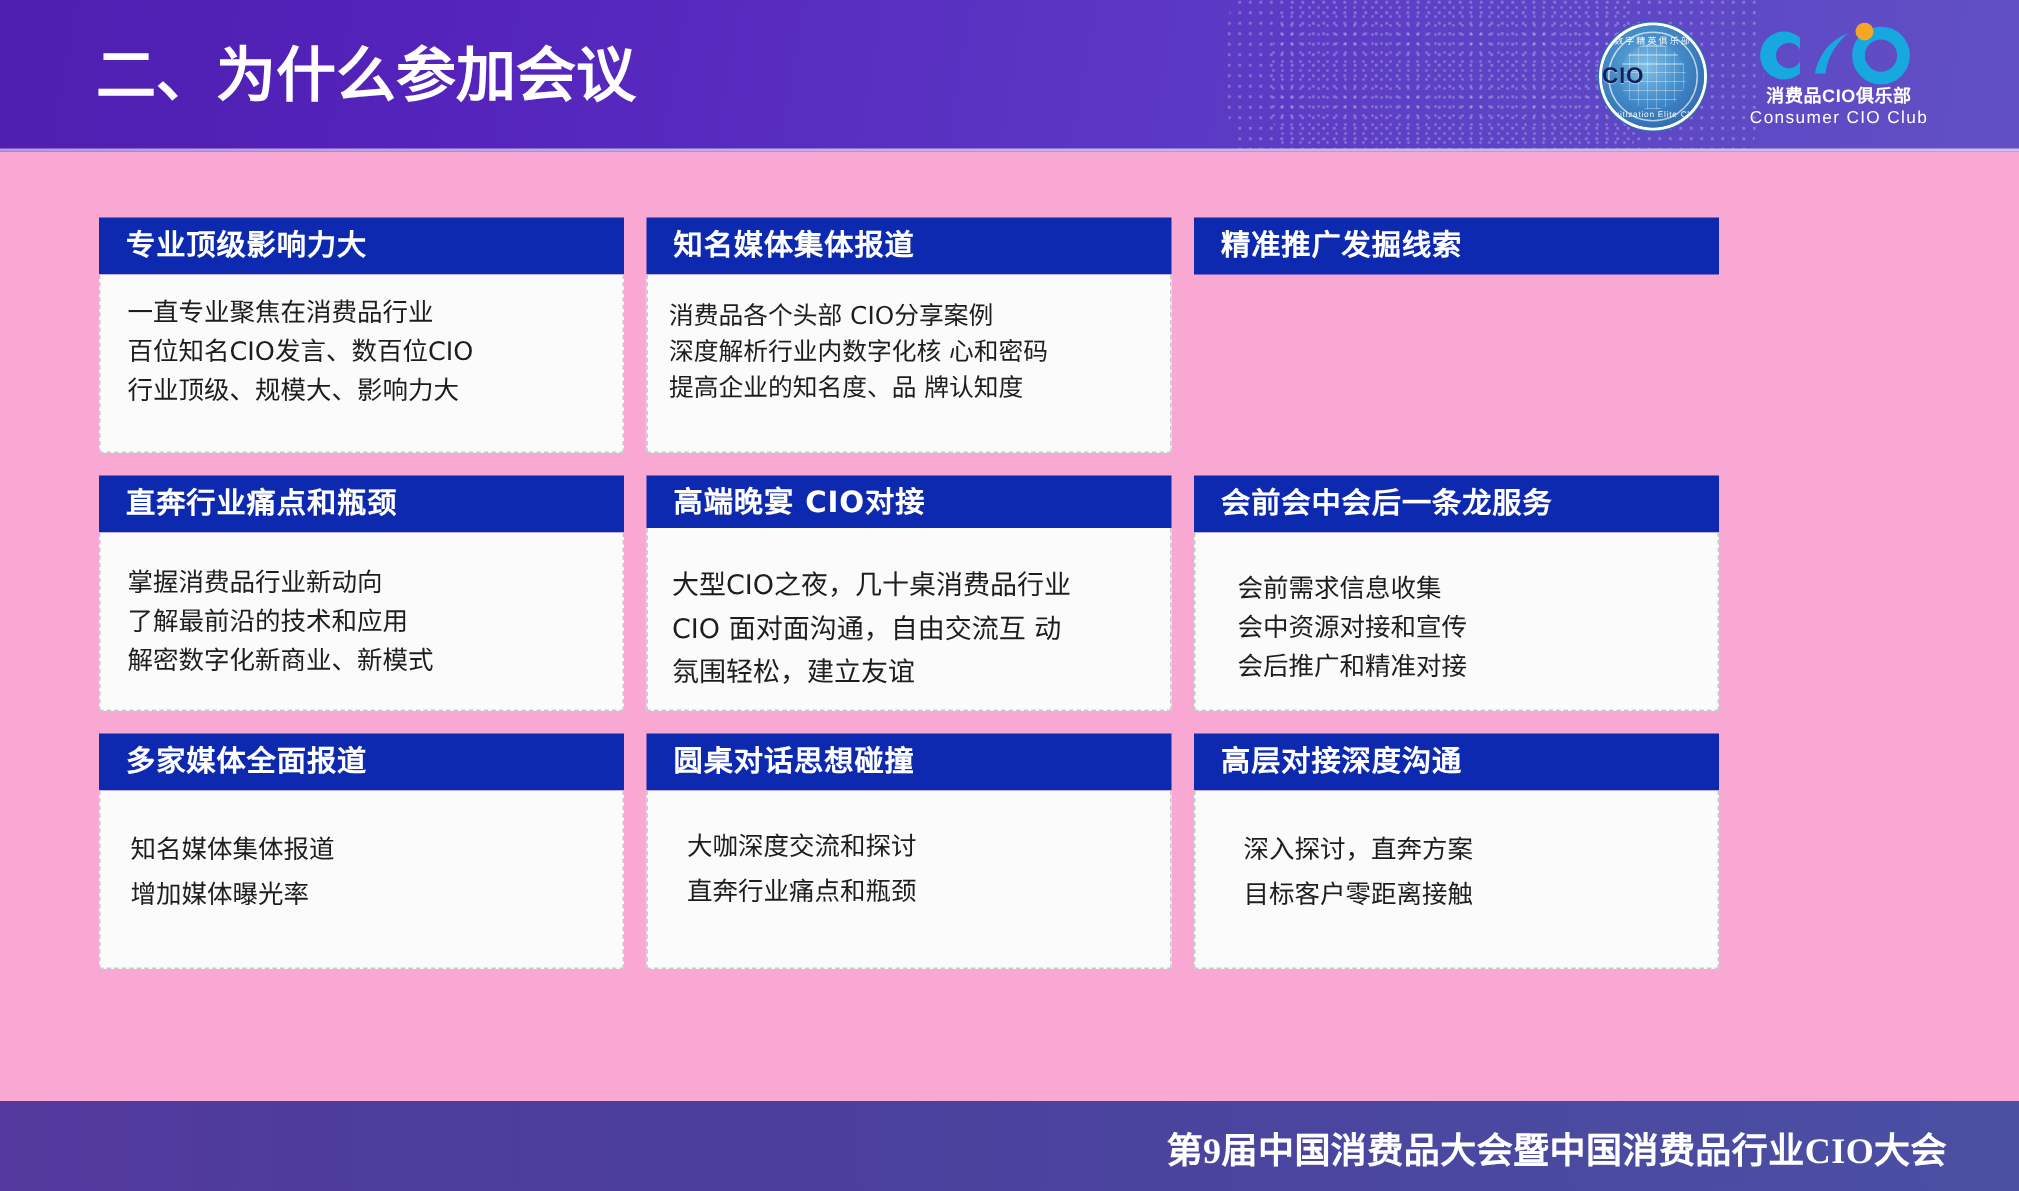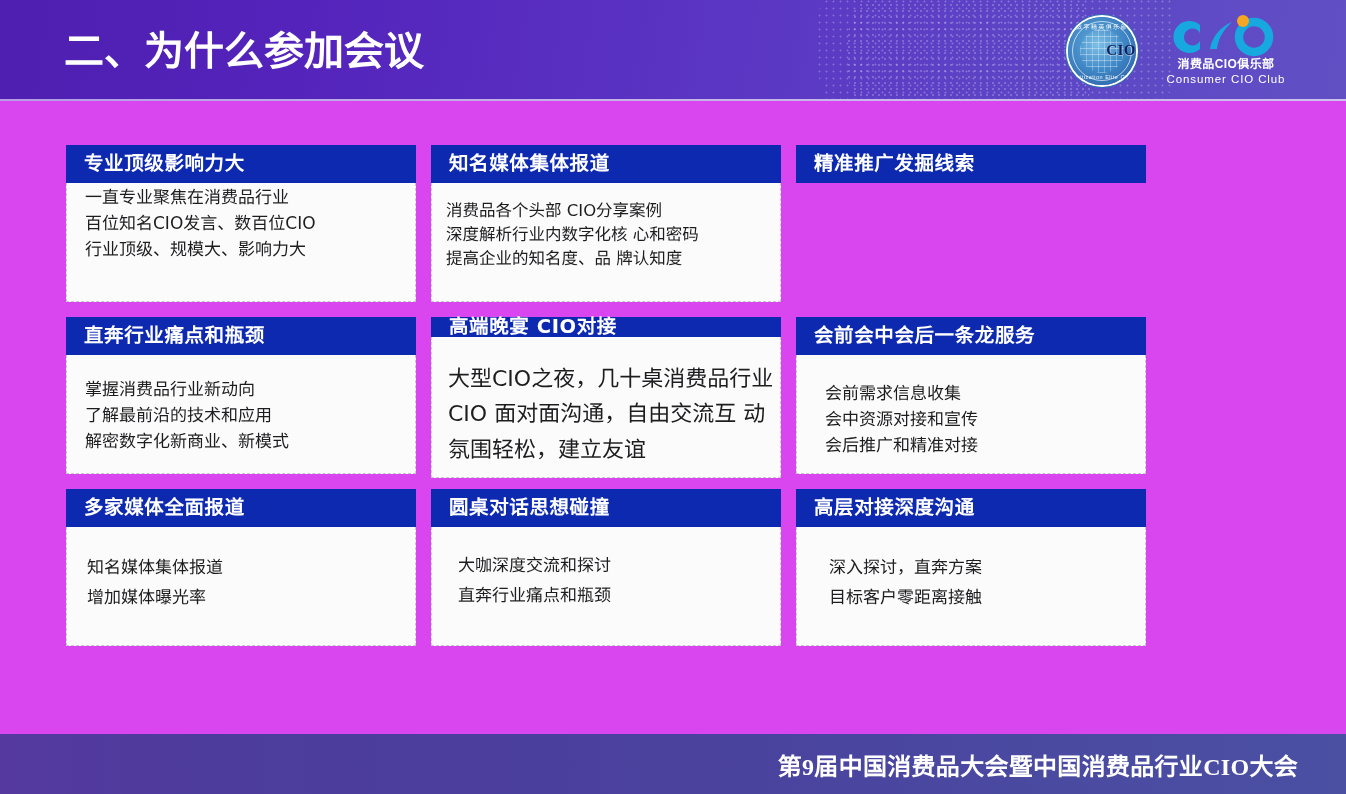--- a/index.html
+++ b/index.html
@@ -12,21 +12,21 @@
     height: 794px;
     overflow: hidden;
     background: #eff0f1;
     font-family: "Liberation Sans", "DejaVu Sans", sans-serif;
     -webkit-font-smoothing: antialiased;
   }
   .slide {
     position: relative;
     width: 1346px;
     height: 794px;
-    background: #d946ef;
+    background: #f9a8d4;
     overflow: hidden;
   }
 
   
   .header {
     position: absolute;
     left: 0; top: 0;
     width: 1346px;
     height: 101px;
     background: linear-gradient(100deg, #4e1fb0 0%, #5423bb 22%, #5b36c4 55%, #5d46c6 78%, #6150c4 100%);
@@ -114,26 +114,26 @@
     background:
       repeating-linear-gradient(0deg, rgba(255,255,255,0.35) 0 1px, rgba(255,255,255,0) 1px 6px),
       repeating-linear-gradient(90deg, rgba(255,255,255,0.28) 0 1px, rgba(255,255,255,0) 1px 6px),
       radial-gradient(circle at 40% 35%, #7fc0e5 0%, #3d86c6 70%);
   }
   .seal-cio {
     position: absolute;
     left: 0; right: 0;
     top: 50%;
     transform: translateY(-52%);
-    text-align: right;
+    text-align: left;
     font-size: 15px;
     font-weight: bold;
     letter-spacing: 0.5px;
     color: #10205c;
-    font-family: Liberation Serif, serif;
+    font-family: Liberation Sans, sans-serif;
     text-shadow: 0 1px 0 rgba(255,255,255,0.45);
   }
   .seal-arc-top {
     position: absolute;
     left: 0; right: 0; top: 5px;
     text-align: center;
     font-size: 6px;
     color: #ffffff;
     letter-spacing: 1.4px;
     opacity: 0.95;
@@ -226,32 +226,32 @@
     justify-content: flex-start;
   }
   .card-line {
     color: #1d1d1f;
     font-size: 17px;
     line-height: 1.52;
     white-space: nowrap;
     font-family: "DejaVu Sans", "Liberation Sans", sans-serif;
   }
   
-  .card--pad-a .card-body { padding-top: 2px; padding-left: 18px; }
+  .card--pad-a .card-body { padding-top: 14px; padding-left: 18px; }
   .card--pad-b .card-body { padding-left: 14px; }
   .card--pad-c .card-body { padding-top: 18px; padding-left: 26px; }
   .card--pad-d .card-body { padding-top: 22px; padding-left: 18px; }
   .card--pad-e .card-body { padding-top: 24px; padding-left: 16px; }
   .card--pad-f .card-body { padding-top: 26px; padding-left: 28px; }
   .card--pad-g .card-body { padding-top: 26px; padding-left: 20px; }
   .card--pad-h .card-body { padding-top: 24px; padding-left: 26px; }
   .card--pad-i .card-body { padding-top: 26px; padding-left: 32px; }
 
   .card--tight .card-line { font-size: 16.5px; line-height: 1.46; }
-  .card--roomy .card-line { font-size: 22px; line-height: 1.62; }
+  .card--roomy .card-line { font-size: 18px; line-height: 1.62; }
   .card--loose .card-line { line-height: 1.75; }
 
   
   .footer {
     position: absolute;
     left: 0;
     top: 734px;
     width: 1346px;
     height: 60px;
     background: linear-gradient(90deg, #55399e 0%, #4d3c9c 16%, #4b3f9d 40%, #4a459f 62%, #4a4ba1 82%, #4b50a3 100%);

